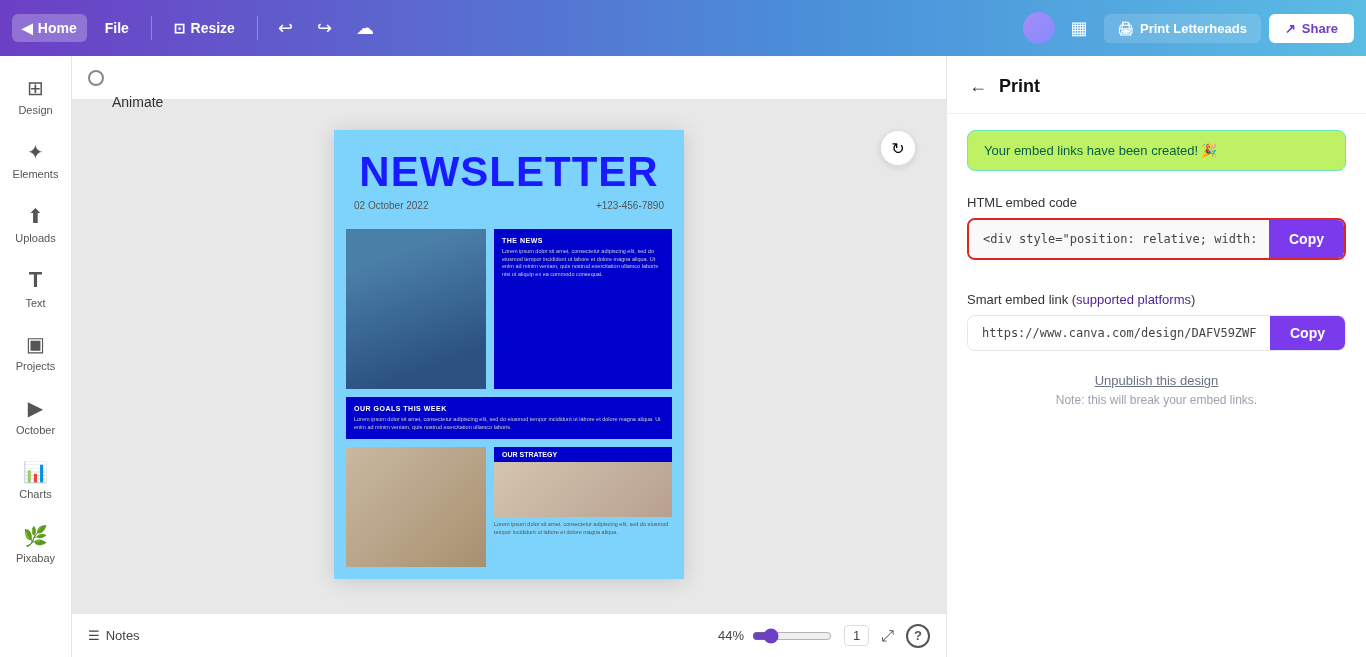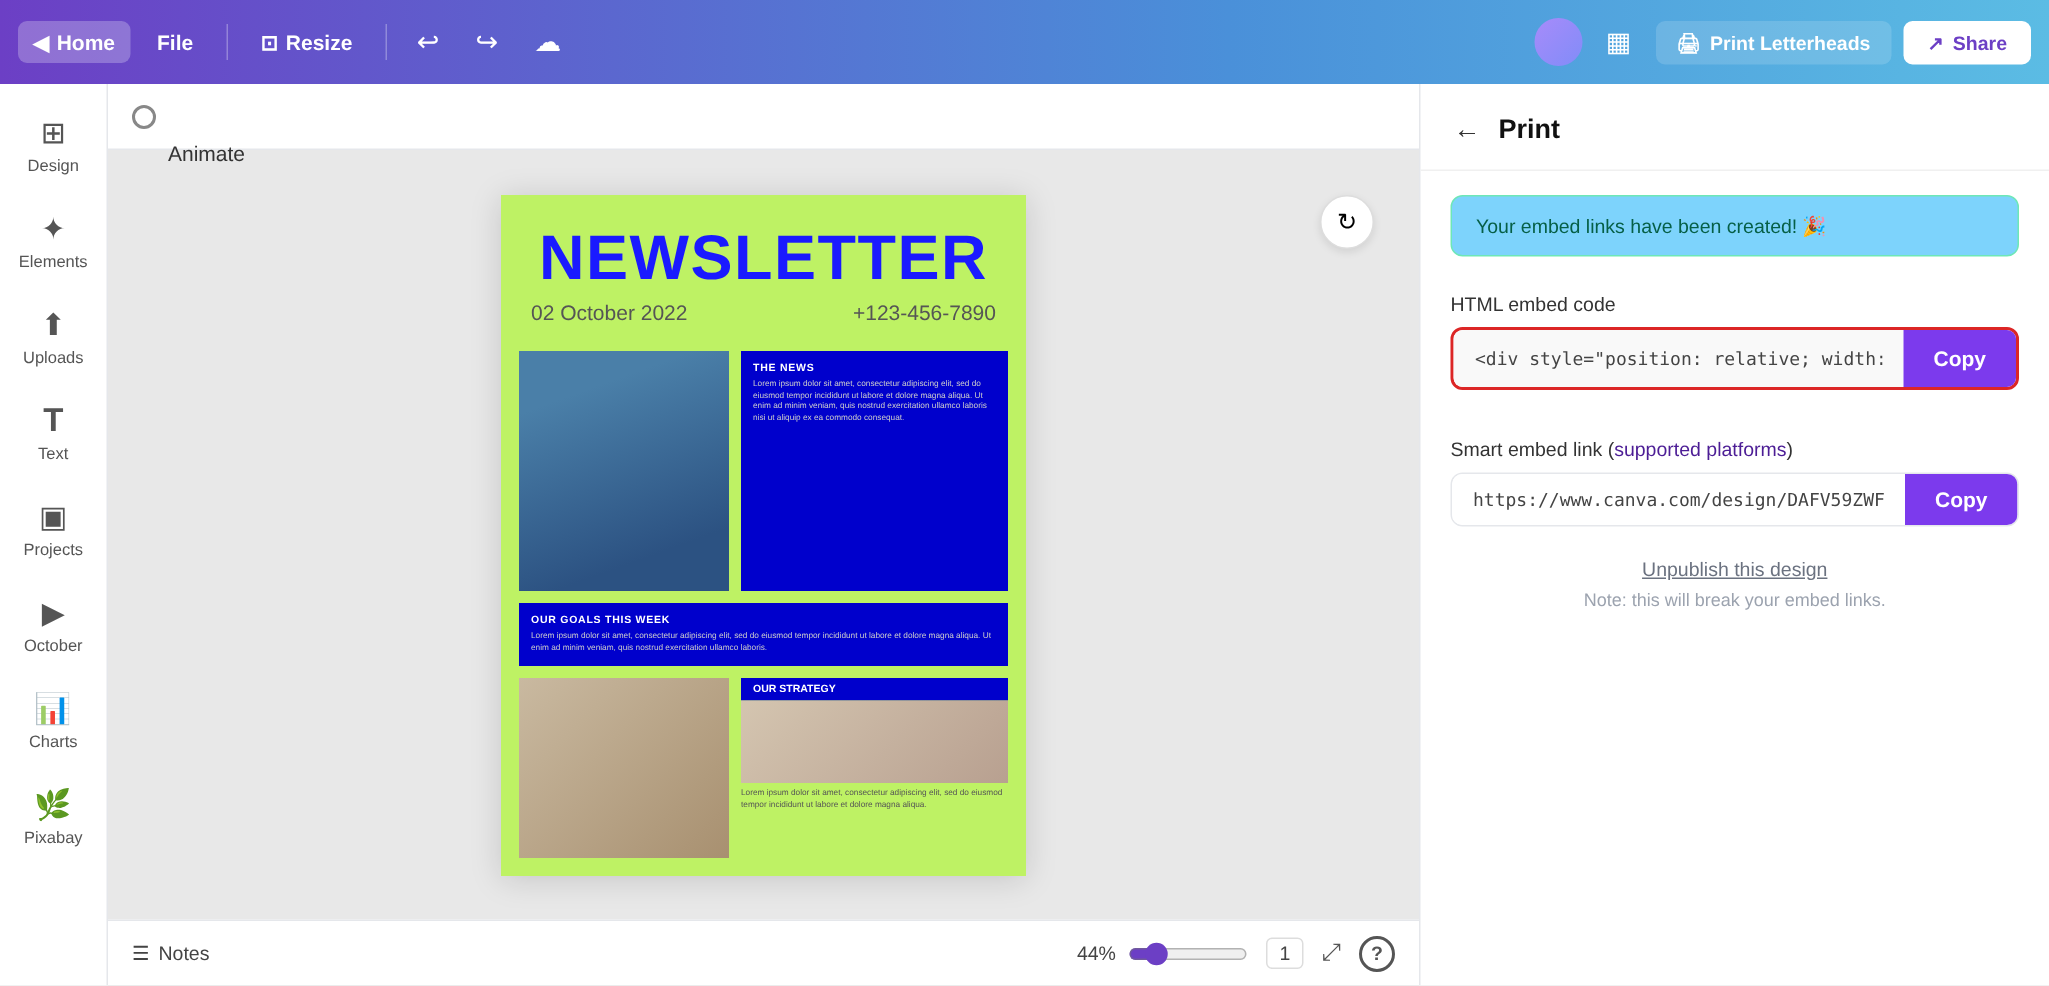--- a/index.html
+++ b/index.html
@@ -80,27 +80,27 @@
       flex-shrink: 0;
     }
     .animate-label { font-size: 14px; color: #333; font-weight: 400; margin-top: 48px; }
 
     
     .canvas-scroll { flex: 1; overflow: hidden; position: relative; display: flex; justify-content: center; align-items: flex-start; padding: 30px; }
 
     
     .newsletter-preview {
       width: 350px;
-      background: #bef264;
+      background: #7dd3fc;
       box-shadow: 0 2px 20px rgba(0,0,0,0.15);
       position: relative;
     }
     .nl-header { padding: 18px 16px 10px; text-align: center; }
     .nl-title { font-size: 42px; font-weight: 900; color: #1a1aff; letter-spacing: 1px; }
-    .nl-subtitle { display: flex; justify-content: space-between; font-size: 14px; color: #555; padding: 0 4px; margin-top: 4px; }
+    .nl-subtitle { display: flex; justify-content: space-between; font-size: 10px; color: #555; padding: 0 4px; margin-top: 4px; }
     .nl-body { padding: 0 12px 12px; }
     .nl-row { display: flex; gap: 8px; margin-top: 8px; }
     .nl-img-left { width: 140px; height: 160px; background: linear-gradient(135deg, #b8cce4, #7a9fc0, #2c5f8a); flex-shrink: 0; overflow: hidden; }
     .nl-img-left-inner { width: 100%; height: 100%; background: linear-gradient(160deg, #4a7fa8 20%, #2c5282 80%); }
     .nl-news-box { flex: 1; background: #0000cc; padding: 8px; }
     .nl-news-title { color: #fff; font-size: 7px; font-weight: 700; letter-spacing: 0.5px; margin-bottom: 4px; }
     .nl-news-text { color: #ccc; font-size: 5.5px; line-height: 1.4; }
     .nl-goals-box { background: #0000cc; padding: 8px; margin-top: 8px; }
     .nl-goals-title { color: #fff; font-size: 7px; font-weight: 700; letter-spacing: 0.5px; margin-bottom: 4px; }
     .nl-goals-text { color: #ccc; font-size: 5.5px; line-height: 1.4; }
@@ -146,21 +146,21 @@
       padding: 18px 20px 14px;
       display: flex; align-items: center; gap: 10px;
       border-bottom: 1px solid #f0f0f0;
       flex-shrink: 0;
     }
     .embed-back-btn { background: none; border: none; cursor: pointer; font-size: 18px; color: #333; padding: 2px; }
     .embed-title { font-size: 18px; font-weight: 600; color: #111; }
 
     .embed-success {
       margin: 16px 20px;
-      background: #7dd3fc;
+      background: #bef264;
       border: 1px solid #6ee7b7;
       border-radius: 8px;
       padding: 12px 16px;
       display: flex; align-items: flex-start; gap: 8px;
       font-size: 13px; color: #065f46;
     }
 
     .embed-section { padding: 8px 20px 16px; }
     .embed-section-label { font-size: 13px; color: #333; font-weight: 500; margin-bottom: 8px; }
 

